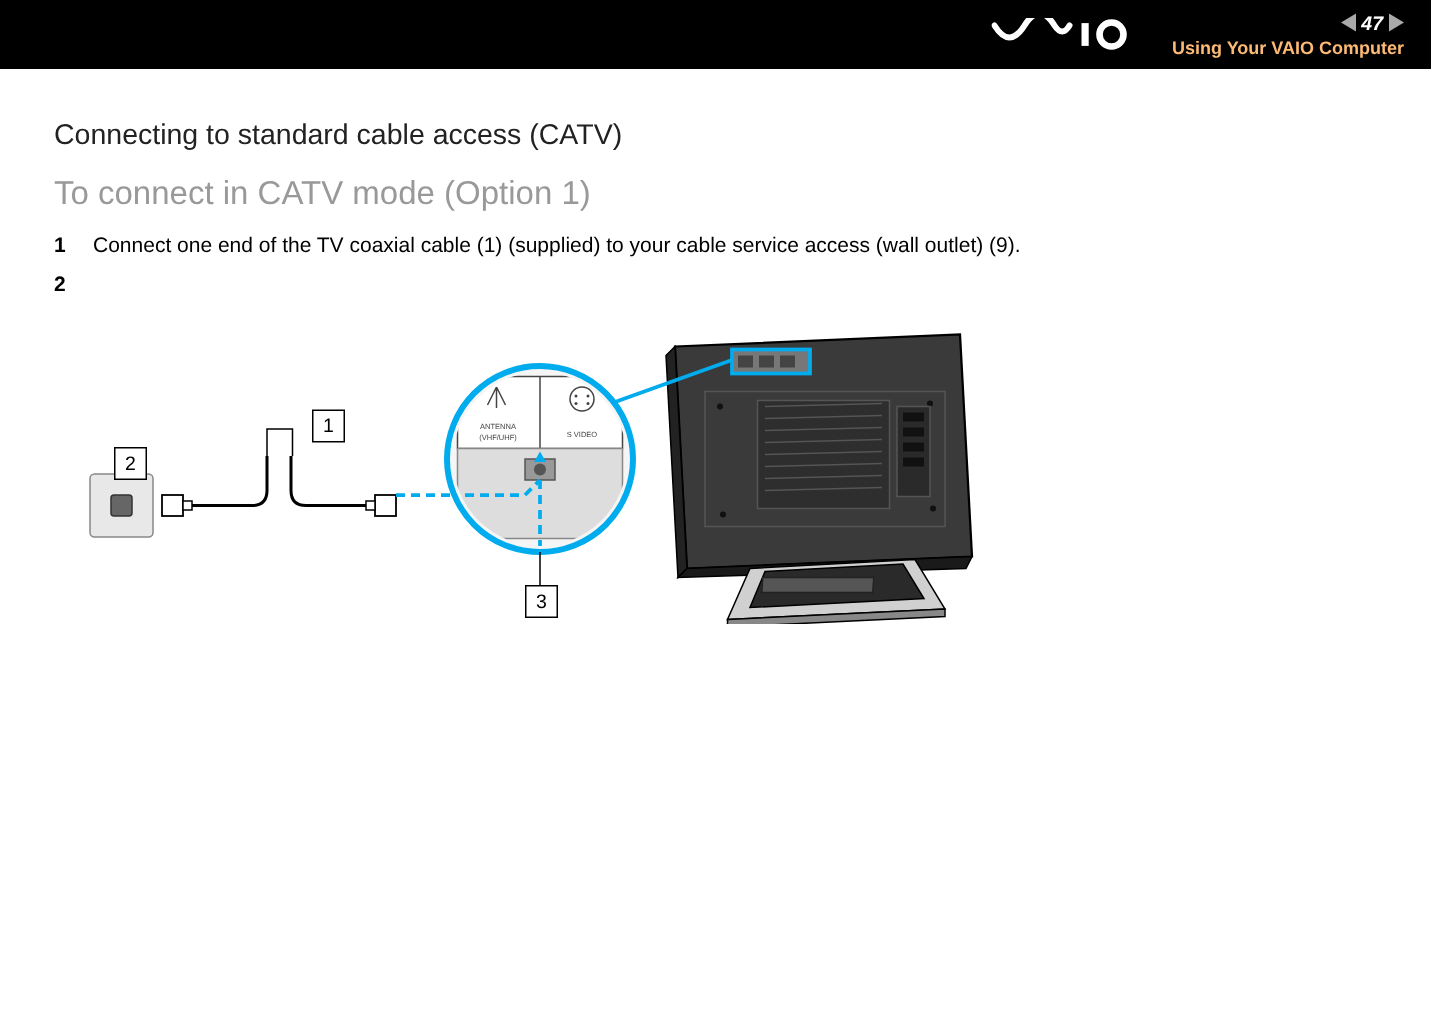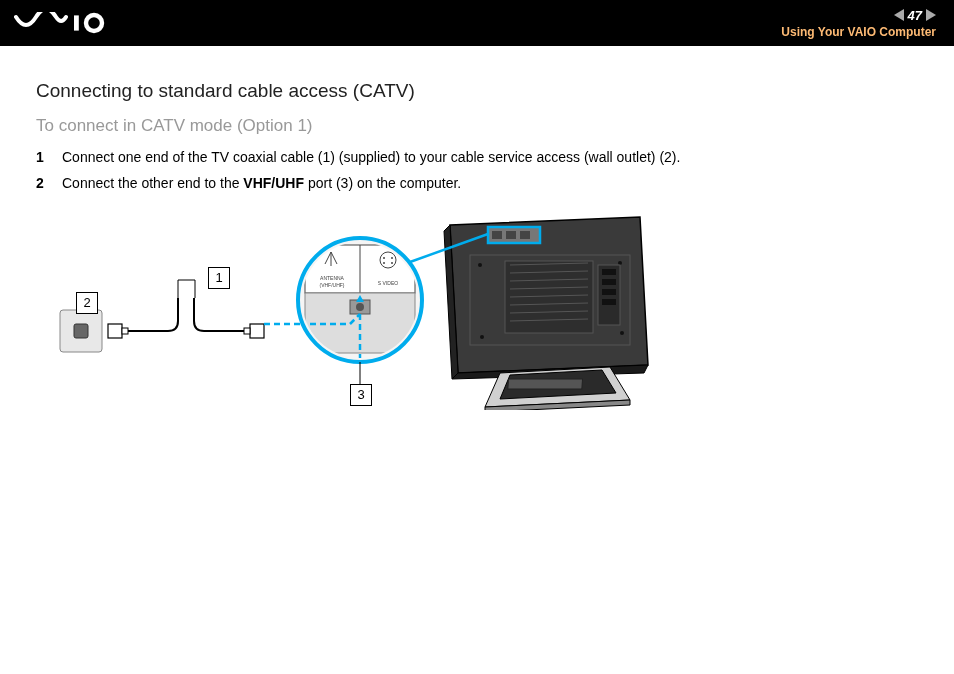--- a/index.html
+++ b/index.html
@@ -10,21 +10,21 @@
     font-family: Arial, Helvetica, sans-serif;
     background: #fff;
     color: #000;
     overflow: hidden;
   }
   .header-bar {
     height: 46px;
     background: #000;
     display: flex;
     align-items: center;
-    justify-content: space-between;
+    justify-content: flex-end;
     padding: 0 18px 0 14px;
   }
   .logo {
     color: #fff;
     display: flex;
     align-items: center;
   }
   .logo svg {
     height: 22px;
     width: 120px;
@@ -60,21 +60,21 @@
   .content {
     padding: 34px 36px 0 36px;
   }
   h1 {
     font-size: 19px;
     font-weight: normal;
     margin: 0 0 14px 0;
     color: #222;
   }
   h2 {
-    font-size: 17px;
+    font-size: 22px;
     font-weight: normal;
     color: #999;
     margin: 0 0 10px 0;
   }
   ol.steps {
     list-style: none;
     padding: 0;
     margin: 0;
     font-size: 14px;
     line-height: 1.7;
@@ -131,28 +131,25 @@
   </div>
 </div>
 
 <div class="content">
   <h1>Connecting to standard cable access (CATV)</h1>
   <h2>To connect in CATV mode (Option 1)</h2>
   <ol class="steps">
     <li>
       <span class="num">1</span>
       <span>
-        <span>Connect one end of the TV coaxial cable (1) (supplied) to your cable service access (wall outlet) (2).</span>
+        <span>Connect one end of the TV coaxial cable (1) (supplied) to your cable service access (wall outlet) (9).</span>
       </span>
     </li>
     <li>
       <span class="num">2</span>
-      <span>
-        <span>Connect the other end to the </span><span class="bold">VHF/UHF</span><span> port (3) on the computer.</span>
-      </span>
     </li>
   </ol>
 
   <div class="diagram-wrap">
     <svg width="610" height="200" viewBox="0 0 610 200">
 
       <rect x="10" y="100" width="42" height="42" rx="3" fill="#e8e8e8" stroke="#888"></rect>
       <rect x="24" y="114" width="14" height="14" rx="2" fill="#666" stroke="#333"></rect>
 
       <g transform="translate(58,108)">

